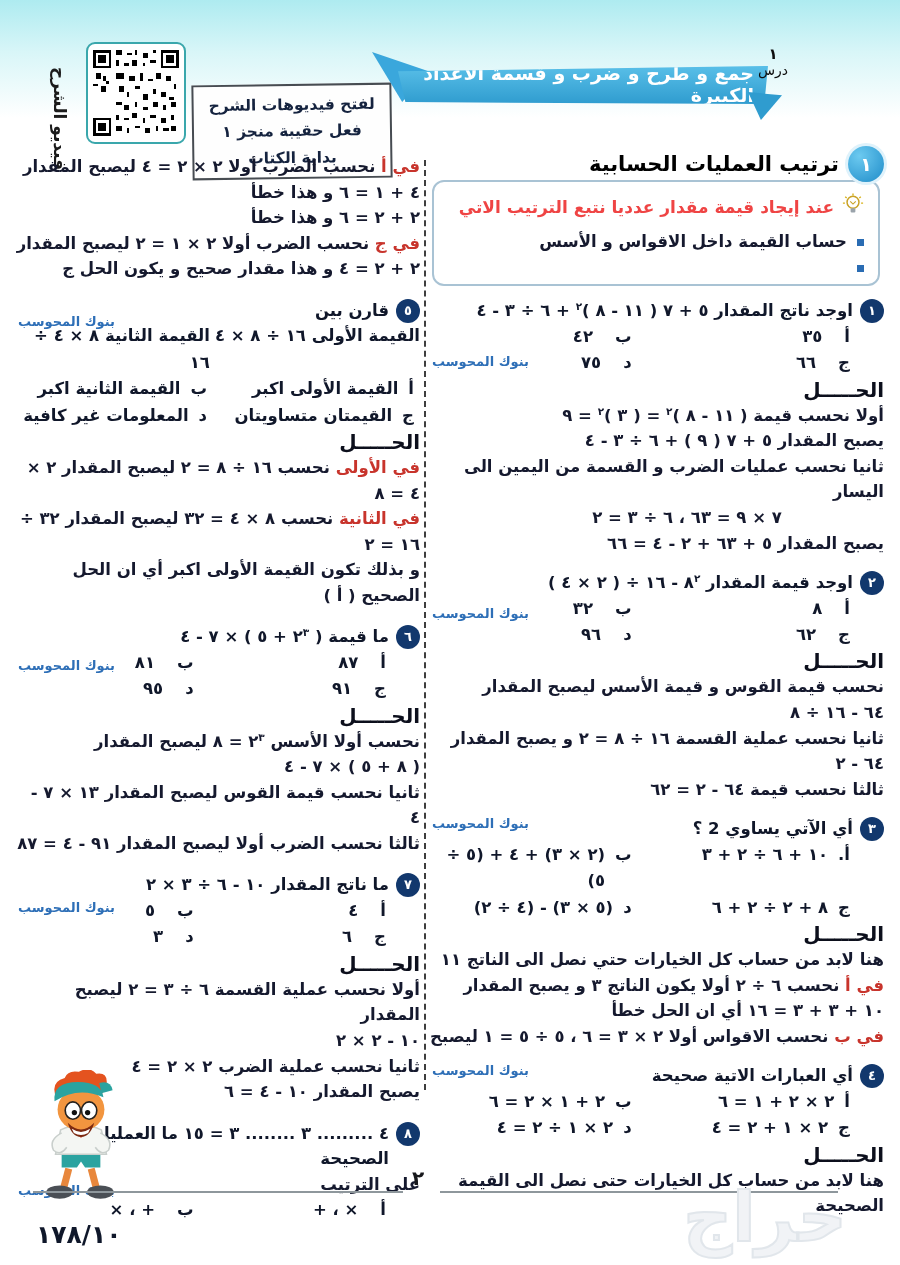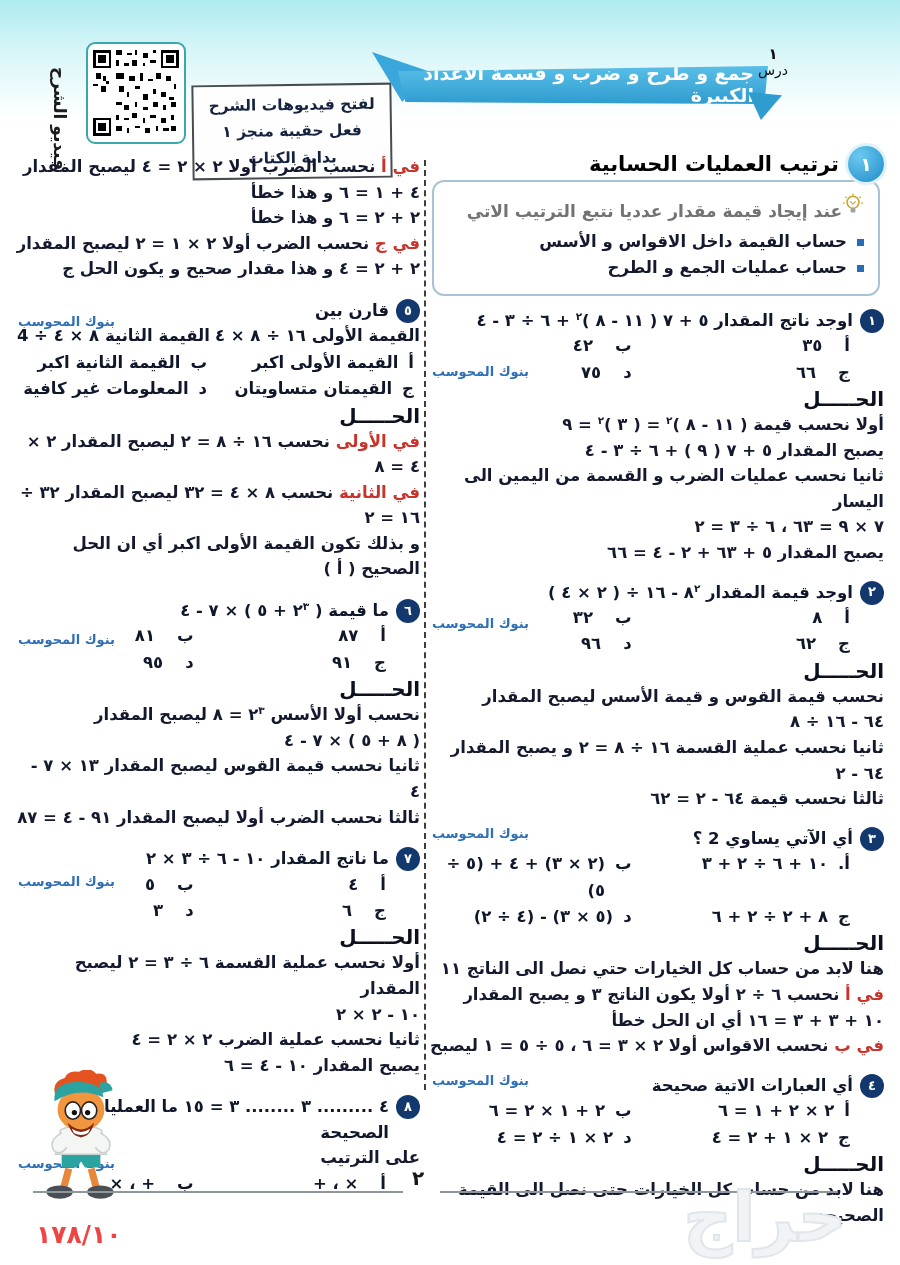--- a/index.html
+++ b/index.html
@@ -42,22 +42,22 @@
 
   
   .concept-head { display:flex; align-items:center; gap:9px; margin-bottom:4px; position:relative; z-index:2; }
   .concept-badge { width:36px; height:36px; border-radius:50%; flex:0 0 auto;
     background:radial-gradient(circle at 32% 28%, #6ccaf0, #1f8cc9); color:#fff;
     display:flex; align-items:center; justify-content:center; font-size:19px; font-weight:800;
     box-shadow:0 0 0 3px #dff2fb; }
   .concept-title { font-size:21px; font-weight:800; color:#000000; }
   .concept-box { border:2px solid #a9c3d4; border-radius:12px; padding:10px 14px 12px;
     margin:-6px 4px 0 2px; background:#fff; }
-  .concept-intro { display:flex; align-items:flex-end; font-size:17px; font-weight:800;
-    color:#737373; margin-bottom:8px; }
+  .concept-intro { display:flex; align-items:center; gap:8px; font-size:17px; font-weight:800;
+    color:#ef4444; margin-bottom:8px; }
   .bulb { flex:0 0 auto; margin-top:1px; }
   .bullet { display:flex; gap:10px; font-size:16.5px; font-weight:700; line-height:1.6; color:#15192e; }
   .bullet .sq { flex:0 0 auto; width:7px; height:7px; background:#2a6cb3; margin-top:10px; }
 
   
   .q { position:relative; margin-bottom:10px; }
   .q-line { display:flex; gap:7px; align-items:flex-start; font-size:16.5px; font-weight:700;
     line-height:1.55; color:#10172a; }
   .q-badge { width:24px; height:24px; border-radius:50%; background:#12386d; color:#fff;
     display:flex; align-items:center; justify-content:center; font-size:13px; font-weight:800;
@@ -65,31 +65,31 @@
   .q-text { flex:1; }
   .opts { display:grid; grid-template-columns:52% 48%; padding-right:34px;
     font-size:16.5px; font-weight:700; line-height:1.6; color:#10172a; }
   .opt { display:flex; }
   .ol { font-weight:800; margin-left:22px; }
   .opts.tight .ol { margin-left:10px; }
   .vals { display:grid; grid-template-columns:52% 48%; font-size:16.5px; font-weight:700;
     line-height:1.6; color:#10172a; }
   .sol-h { font-size:20px; font-weight:800; color:#0c0f1c; margin:1px 0 1px; }
   .sol-line { font-size:16.5px; font-weight:700; line-height:1.55; color:#15192e; }
-  .sol-line.center { padding-left:60px; }
+  .sol-line.center { text-align:center; padding-left:60px; }
   .red { color:#c8342c; font-weight:800; }
   sup { font-size:10.5px; line-height:0; vertical-align:super; font-weight:800; }
   .src { position:absolute; left:2px; font-size:13px; font-weight:700; color:#2e6fb7; white-space:nowrap; }
 
   
   .foot-line { position:absolute; top:1191px; height:2px; background:#8e979c; }
   .foot-line.l { left:33px;  width:370px; }
   .foot-line.r { left:440px; width:398px; }
   .page-num { position:absolute; left:412px; top:1166px; font-size:20px; font-weight:800; color:#17181c; }
-  .ref-num { position:absolute; left:36px; top:1220px; font-size:25px; font-weight:700; color:#ef4444; }
+  .ref-num { position:absolute; left:36px; top:1220px; font-size:25px; font-weight:700; color:#0f172a; }
   .watermark { position:absolute; left:630px; top:1178px; width:270px; text-align:center;
     font-size:68px; font-weight:800; color:#f1f3f6; -webkit-text-stroke:2px #e1e6eb; }
   .mascot { position:absolute; left:26px; top:1070px; }
 </style>
 </head>
 <body>
 
 <div class="page">
   <div class="sky"></div>
 
@@ -191,21 +191,20 @@
             </svg>
           </span>
           <span>عند إيجاد قيمة مقدار عدديا نتبع الترتيب الاتي</span>
         </div>
         <div class="bullet">
             <span class="sq"></span>
             <span>حساب القيمة داخل الاقواس و الأسس</span>
           </div>
         <div class="bullet">
             <span class="sq"></span>
-            <span>حساب عمليات الجمع و الطرح</span>
           </div>
       </div>
     </div>
 
     <div class="q" style="margin-top:12px">
       <div class="q-line">
         <span class="q-badge">١</span>
         <span class="q-text"><span>اوجد ناتج المقدار  ٥ + ٧ ( ١١ - ٨ )</span><sup>٢</sup><span> + ٦ ÷ ٣ - ٤</span></span>
       </div>
       <div class="opts">
@@ -336,21 +335,21 @@
       <div class="sol-line">٢ + ٢ = ٤   و هذا مقدار صحيح و يكون الحل ج</div>
     </div>
 
     <div class="q" style="margin-top:16px">
       <div class="q-line">
         <span class="q-badge">٥</span>
         <span class="q-text">قارن بين</span>
       </div>
       <div class="vals">
         <span>القيمة الأولى ١٦ ÷ ٨ × ٤</span>
-        <span>القيمة الثانية  ٨ × ٤ ÷ 4</span>
+        <span>القيمة الثانية  ٨ × ٤ ÷ ١٦</span>
       </div>
       <div class="opts tight" style="padding-right:6px">
         <div class="opt">
             <span class="ol">أ</span>
             <span>القيمة الأولى اكبر</span>
           </div>
         <div class="opt">
             <span class="ol">ب</span>
             <span>القيمة الثانية اكبر</span>
           </div>

